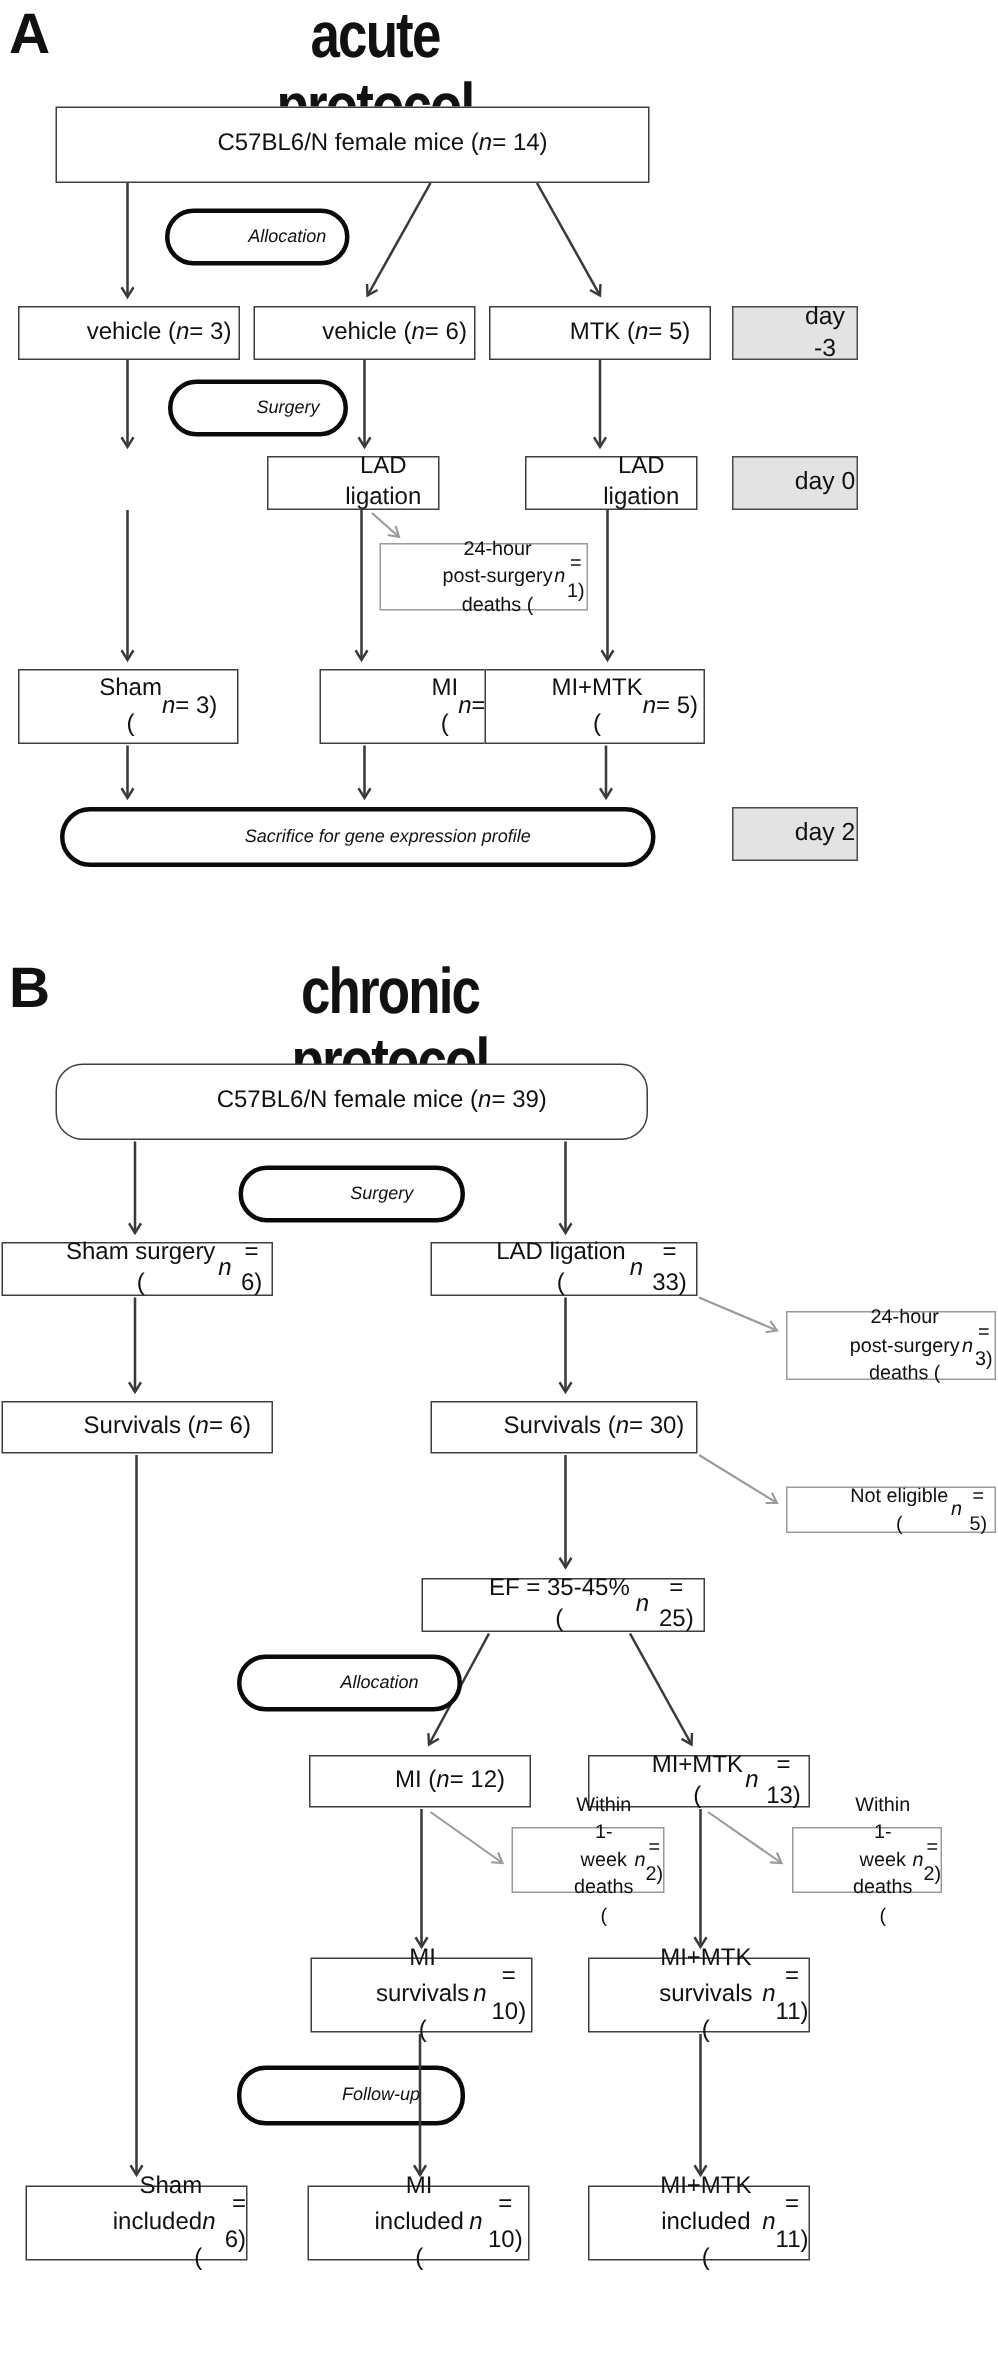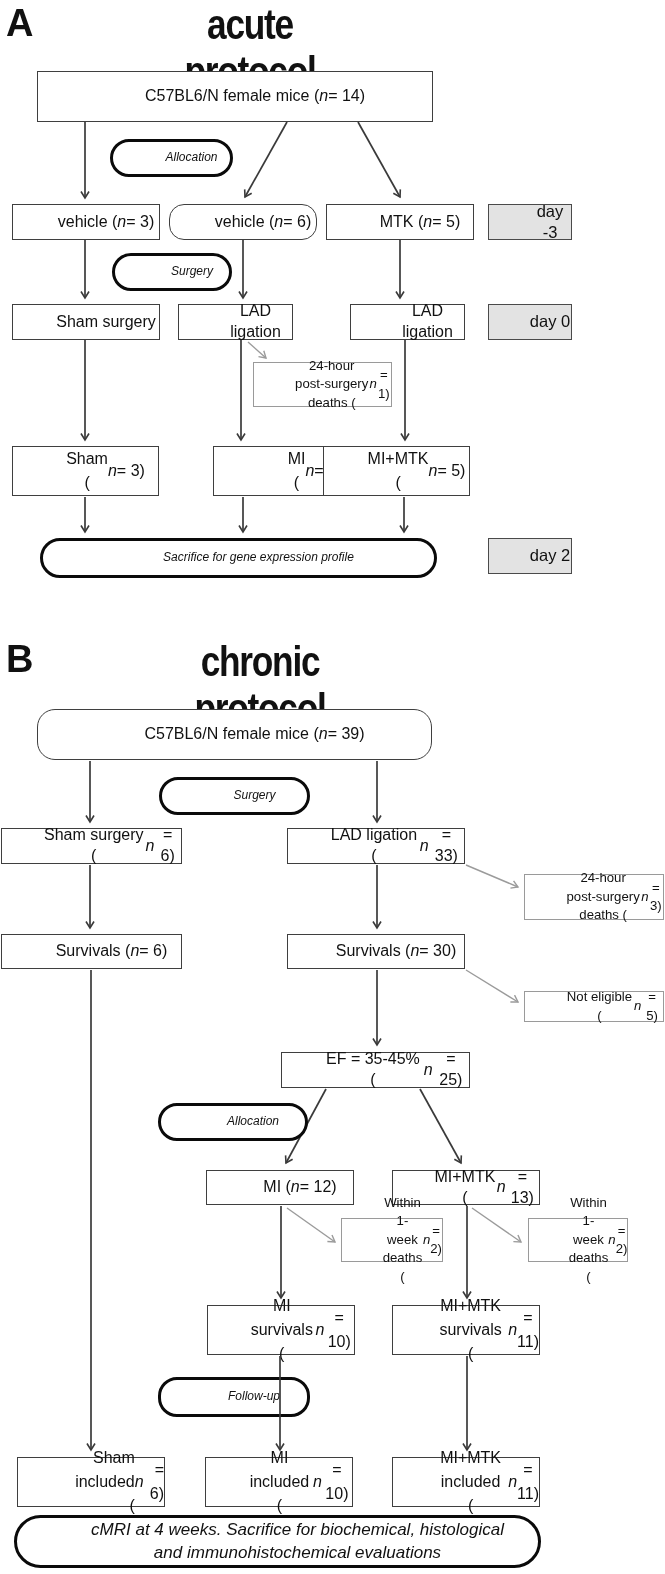--- a/index.html
+++ b/index.html
@@ -88,27 +88,26 @@
     <line class="wL" marker-end="url(#mA)" x1="467" y1="1356" x2="467" y2="1450"></line>
   </svg>
 
   <div class="panel-label" style="left:6px; top:4px;">A</div>
   <div class="panel-title" style="left:120px; top:1px; width:260px;">acute protocol</div>
 
   <div class="node box" style="left:37px; top:71px; width:396px; height:51px;">C57BL6/N female mice (<i>n</i> = 14)</div>
   <div class="node oval small" style="left:110px; top:139px; width:123px; height:38px;">Allocation</div>
 
   <div class="node box" style="left:12px;  top:204px; width:148px; height:36px;">vehicle (<i>n</i> = 3)</div>
-  <div class="node box" style="left:169px; top:204px; width:148px; height:36px;border-radius:15px;">vehicle (<i>n</i> = 6)</div>
+  <div class="node box" style="left:169px; top:204px; width:148px; height:36px;">vehicle (<i>n</i> = 6)</div>
   <div class="node box" style="left:326px; top:204px; width:148px; height:36px;">MTK (<i>n</i> = 5)</div>
   <div class="node day" style="left:488px; top:204px; width:84px; height:36px;">day -3</div>
 
   <div class="node oval small" style="left:112px; top:253px; width:120px; height:38px;">Surgery</div>
 
-  <div class="node box" style="left:12px;  top:304px; width:148px; height:36px;">Sham surgery</div>
   <div class="node box" style="left:178px; top:304px; width:115px; height:36px;">LAD ligation</div>
   <div class="node box" style="left:350px; top:304px; width:115px; height:36px;">LAD ligation</div>
   <div class="node day" style="left:488px; top:304px; width:84px; height:36px;">day 0</div>
 
   <div class="node note" style="left:253px; top:362px; width:139px; height:45px;">24-hour post-surgery<br>deaths (<i>n</i> = 1)</div>
 
   <div class="node box twoline" style="left:12px;  top:446px; width:147px; height:50px;">Sham<br>(<i>n</i> = 3)</div>
   <div class="node box twoline" style="left:169px; top:446px; width:164px; height:50px;margin-left:44px;">MI<br>(<i>n</i> = 5)</div>
   <div class="node box twoline" style="left:323px; top:446px; width:147px; height:50px;">MI+MTK<br>(<i>n</i> = 5)</div>
 
@@ -141,20 +140,18 @@
 
   <div class="node box twoline" style="left:207px; top:1305px; width:148px; height:50px;">MI survivals<br>(<i>n</i> = 10)</div>
   <div class="node box twoline" style="left:392px; top:1305px; width:148px; height:50px;text-align:center;">MI+MTK survivals<br>(<i>n</i> = 11)</div>
 
   <div class="node oval small" style="left:158px; top:1377px; width:152px; height:40px;">Follow-up</div>
 
   <div class="node box twoline" style="left:17px;  top:1457px; width:148px; height:50px;text-align:right;">Sham included<br>(<i>n</i> = 6)</div>
   <div class="node box twoline" style="left:205px; top:1457px; width:148px; height:50px;">MI included<br>(<i>n</i> = 10)</div>
   <div class="node box twoline" style="left:392px; top:1457px; width:148px; height:50px;">MI+MTK included<br>(<i>n</i> = 11)</div>
 
-  <div class="node oval" style="left:14px; top:1515px; width:527px; height:53px; border-radius:28px; font-size:17px;">cMRI at 4 weeks. Sacrifice for biochemical, histological
-and immunohistochemical evaluations</div>
 
   <svg class="wires overlay" width="665" height="1574">
     <line class="wL" marker-end="url(#mA)" x1="280" y1="1356" x2="280" y2="1450"></line>
   </svg>
 
 </div>
 
 </body></html>

